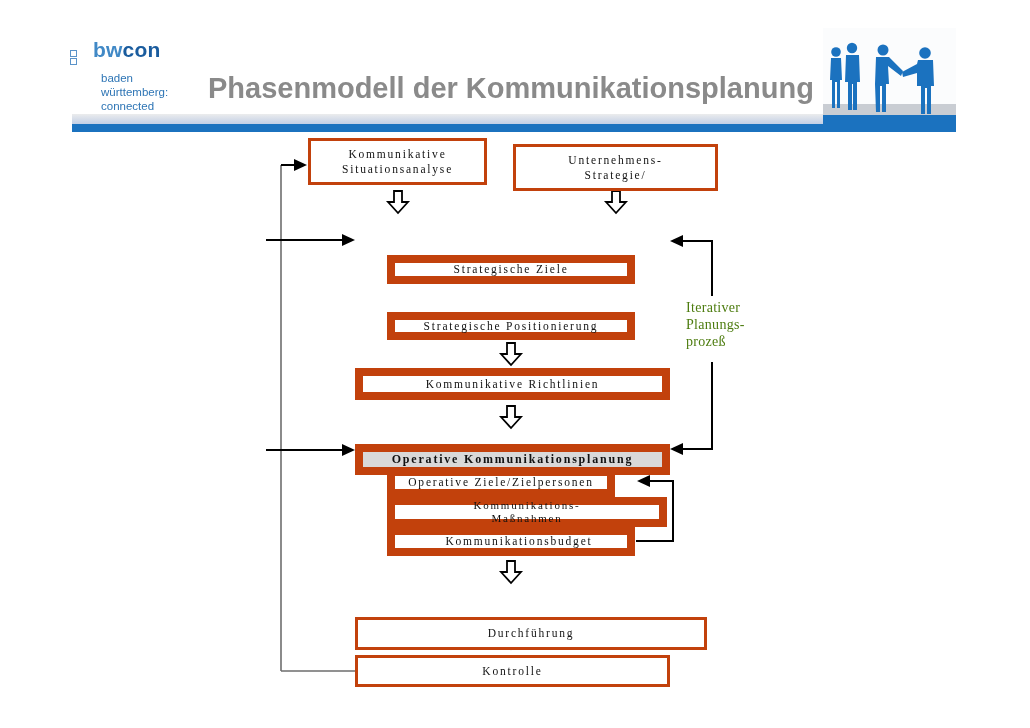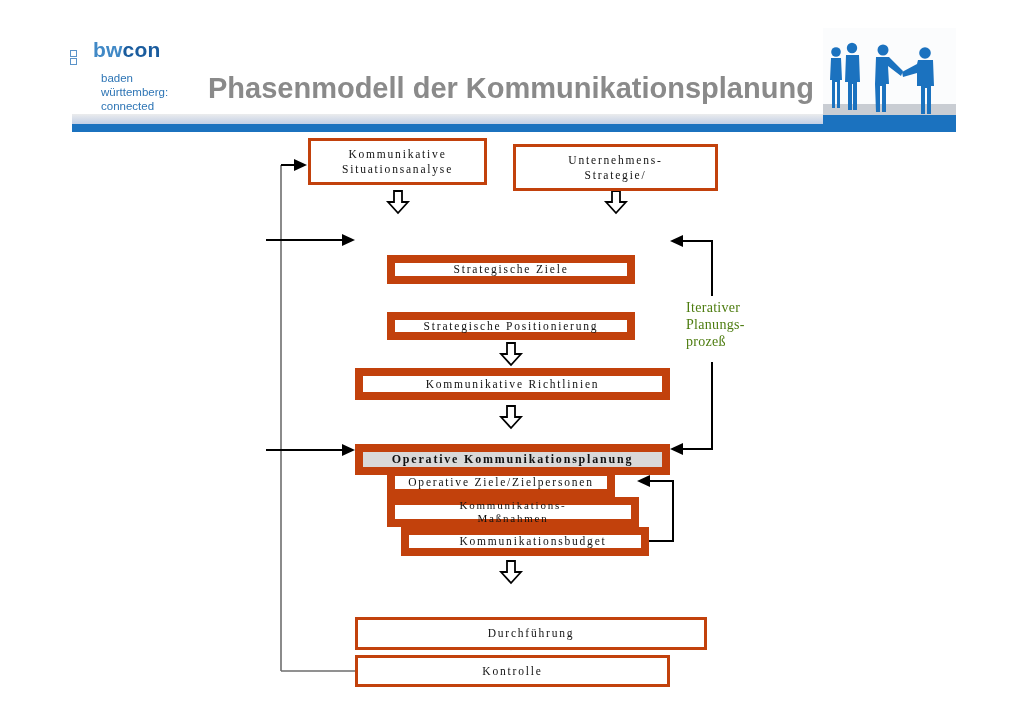--- a/index.html
+++ b/index.html
@@ -30,22 +30,22 @@
 
   #box-situation      {left:308px;top:138px;width:179px;height:47px;}
   #box-strategy       {left:513px;top:144px;width:205px;height:47px;text-align:center;}
   #box-strat-plan     {left:355px;top:223px;width:315px;height:32px;}
   #box-strat-ziele    {left:387px;top:255px;width:248px;height:29px;}
   #box-strat-gruppen  {left:387px;top:284px;width:248px;height:28px;}
   #box-strat-pos      {left:387px;top:312px;width:248px;height:28px;}
   #box-richtlinien    {left:355px;top:368px;width:315px;height:32px;}
   #box-op-plan        {left:355px;top:437px;width:315px;height:31px;margin-top:7px;}
   #box-op-ziele       {left:387px;top:468px;width:228px;height:29px;}
-  #box-massnahmen     {left:387px;top:497px;width:252px;height:30px;font-size:11px;line-height:1.15;}
-  #box-budget         {left:401px;top:527px;width:248px;height:29px;padding-left:16px;}
+  #box-massnahmen     {left:387px;top:497px;width:280px;height:30px;font-size:11px;line-height:1.15;}
+  #box-budget         {left:387px;top:527px;width:248px;height:29px;padding-left:16px;}
   #box-durchfuehrung  {left:355px;top:617px;width:352px;height:33px;}
   #box-kontrolle      {left:355px;top:655px;width:315px;height:32px;}
 
   #side-label{left:686px;top:299px;font-size:14px;line-height:17px;letter-spacing:0.3px;
               color:#4d7c0f;white-space:pre-line;}
 </style>
 </head>
 <body>
 
 <div id="canvas">

